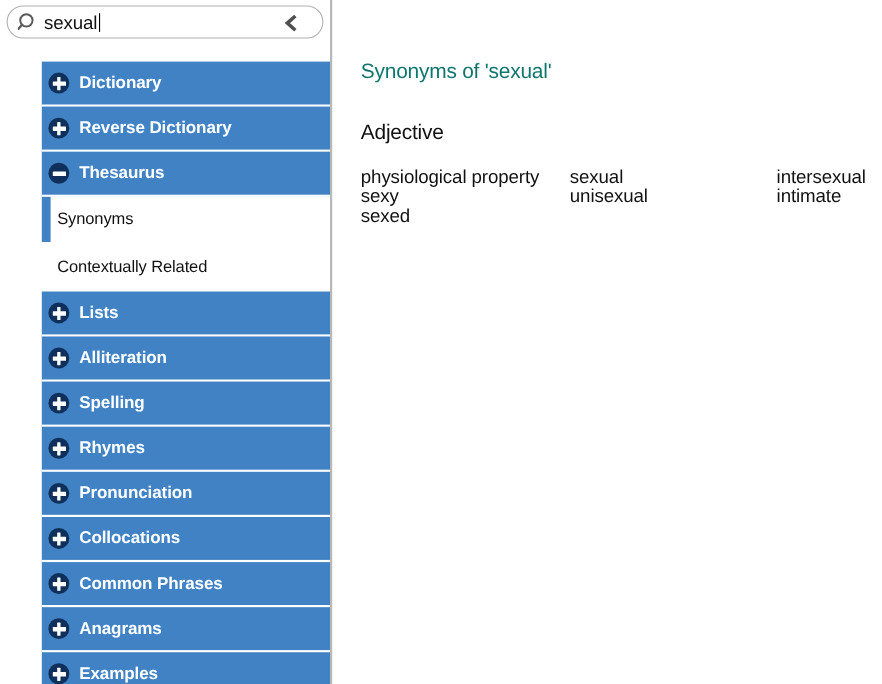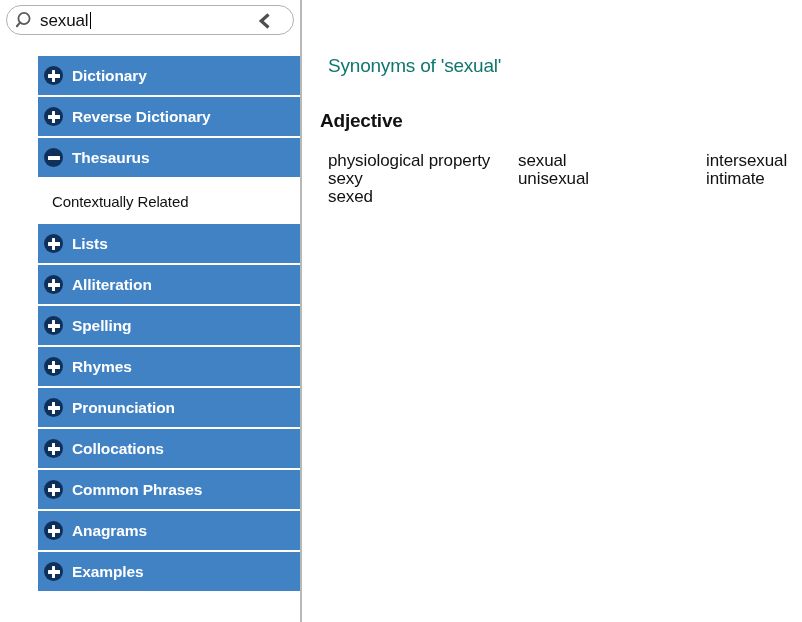--- a/index.html
+++ b/index.html
@@ -211,24 +211,24 @@
     left: 24px;
     top: 55px;
     font-size: 19px;
     color: #0f766e;
     letter-spacing: -0.2px;
     white-space: nowrap;
   }
 
   .pos-heading {
     position: absolute;
-    left: 16px;
+    left: 24px;
     top: 110px;
     font-size: 19px;
-    font-weight: bold;
+    font-weight: normal;
     color: #111111;
     letter-spacing: -0.2px;
     white-space: nowrap;
   }
 
   .columns {
     position: absolute;
     left: 24px;
     top: 152px;
     width: 474px;
@@ -292,20 +292,28 @@
         <span class="nav-label">Reverse Dictionary</span>
       </div>
 
       <div class="nav-row">
         <span class="pm-icon">
             <i class="bar-h"></i>
           </span>
         <span class="nav-label">Thesaurus</span>
       </div>
 
+      <div class="sub-row active">
+        <span class="sub-label">Synonyms</span>
+        <span class="go-chevron">
+          <svg width="19" height="19" viewBox="0 0 19 19">
+            <polyline points="7.6,5.2 11.6,9.5 7.6,13.8" fill="none" stroke="#ffffff" stroke-width="2.4" stroke-linecap="round" stroke-linejoin="round"></polyline>
+          </svg>
+        </span>
+      </div>
 
       <div class="sub-divider"></div>
 
       <div class="sub-row">
         <span class="sub-label">Contextually Related</span>
         <span class="go-chevron">
           <svg width="19" height="19" viewBox="0 0 19 19">
             <polyline points="7.6,5.2 11.6,9.5 7.6,13.8" fill="none" stroke="#ffffff" stroke-width="2.4" stroke-linecap="round" stroke-linejoin="round"></polyline>
           </svg>
         </span>

